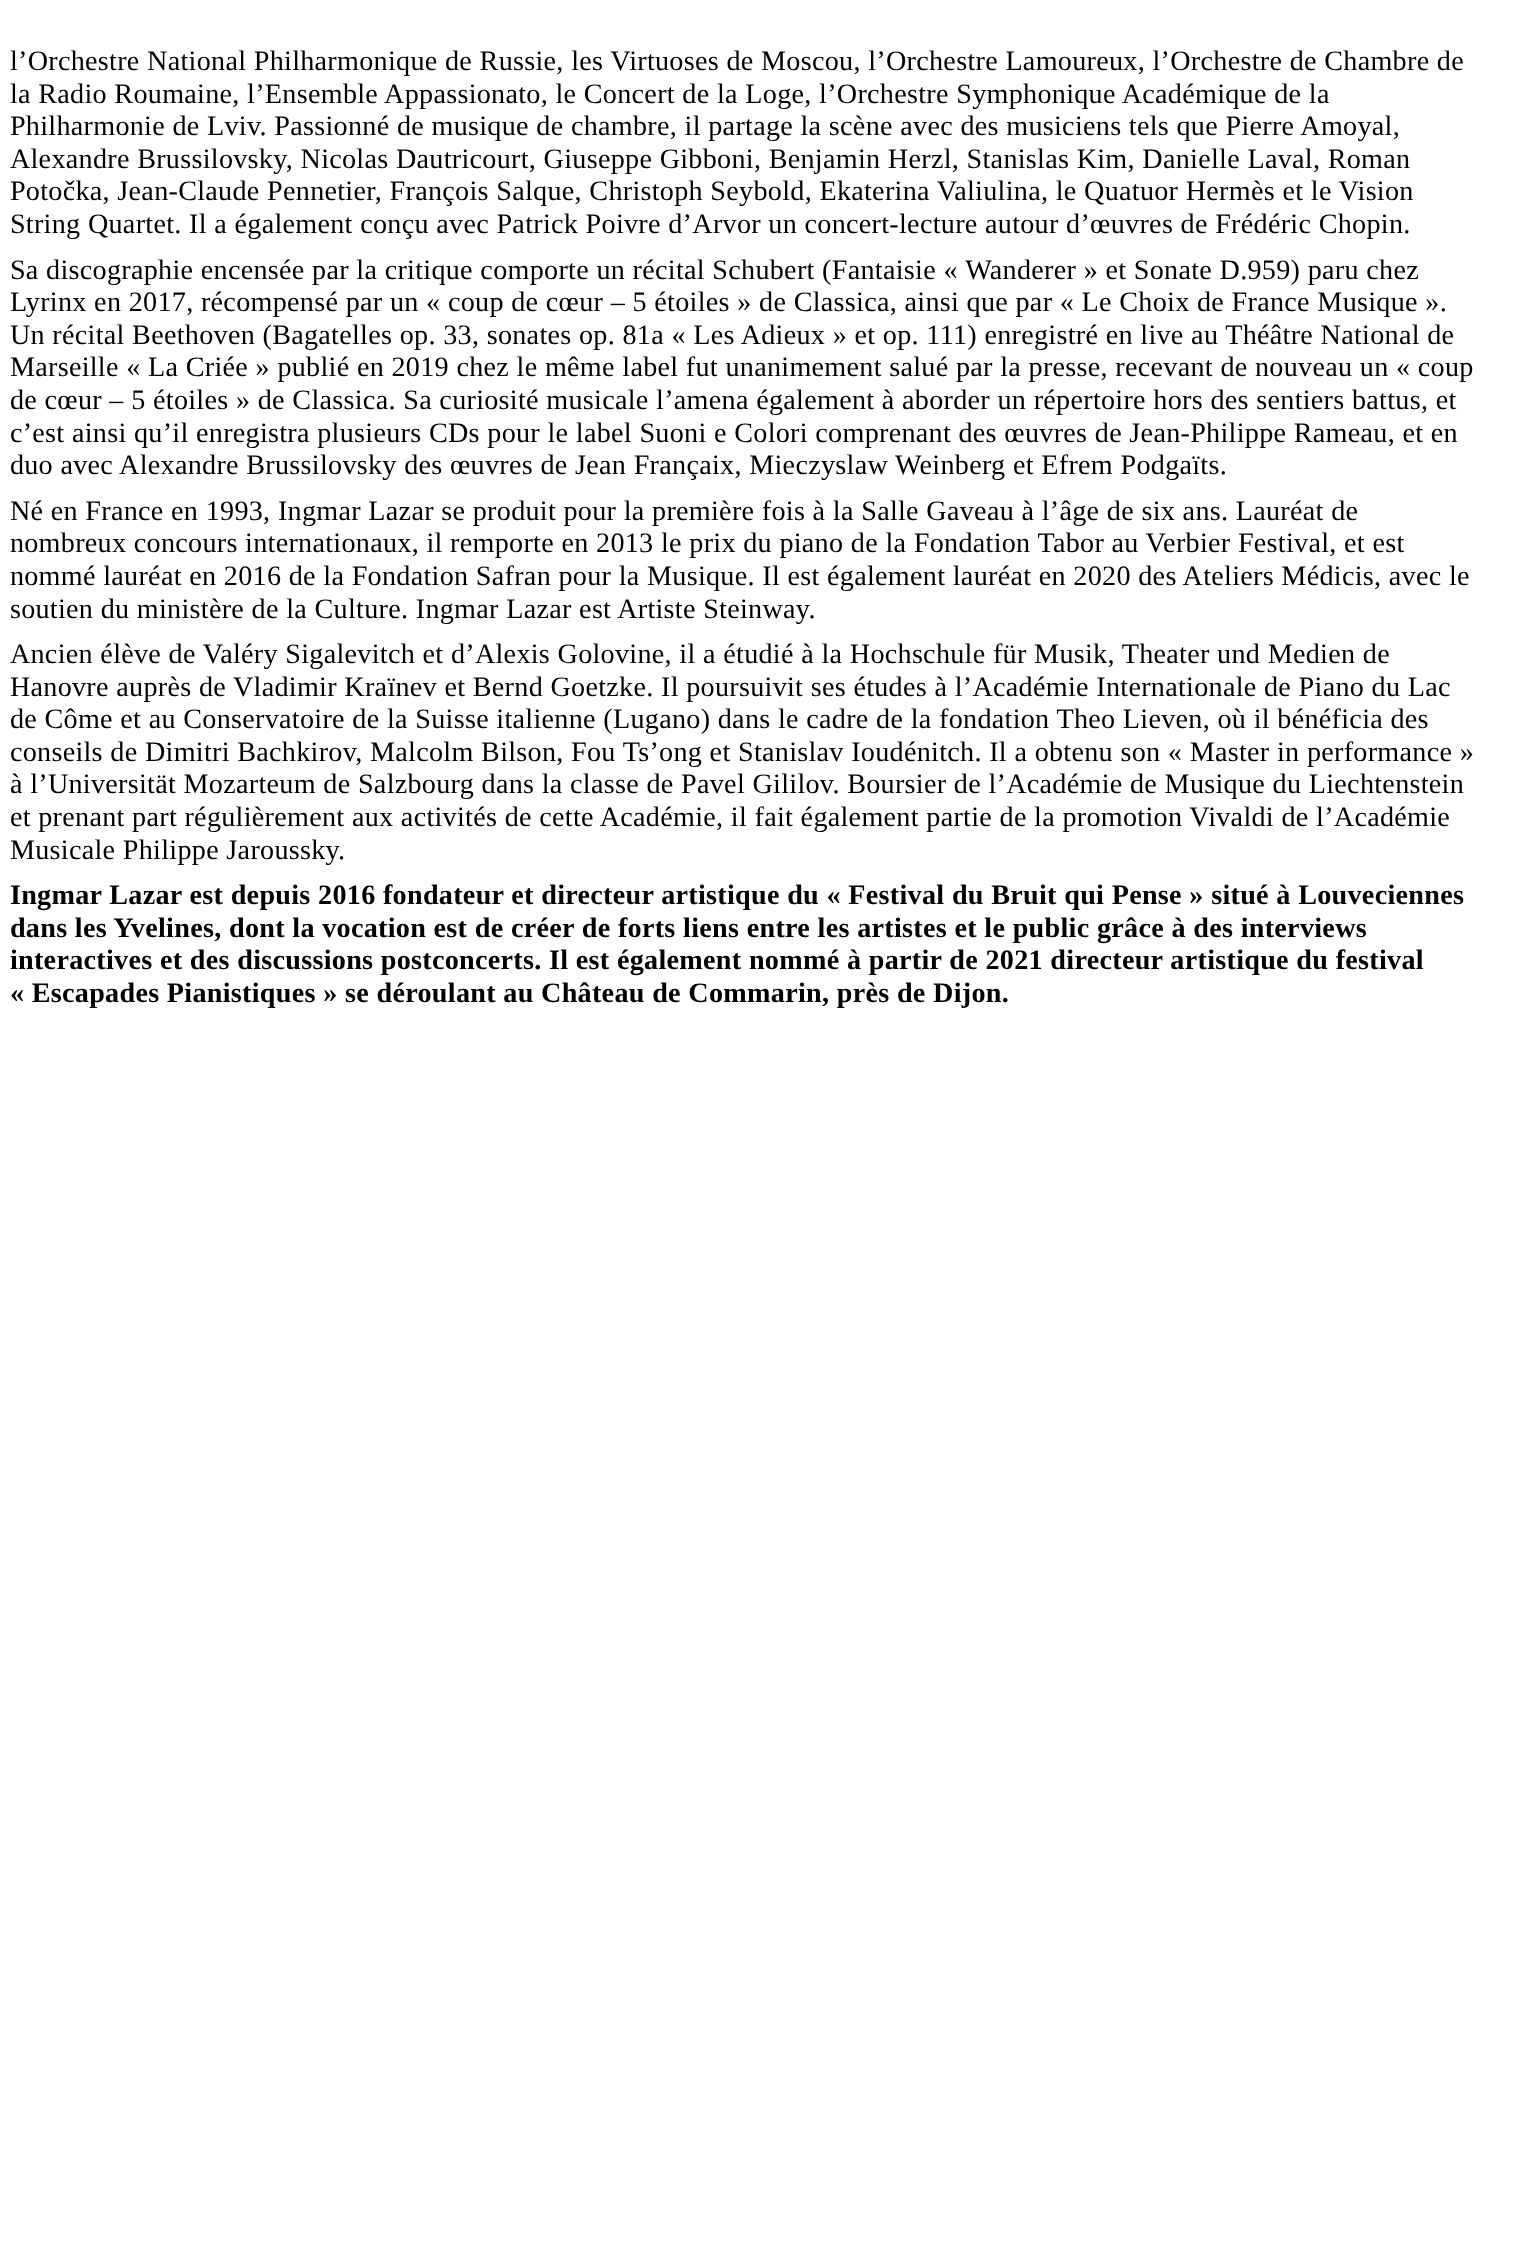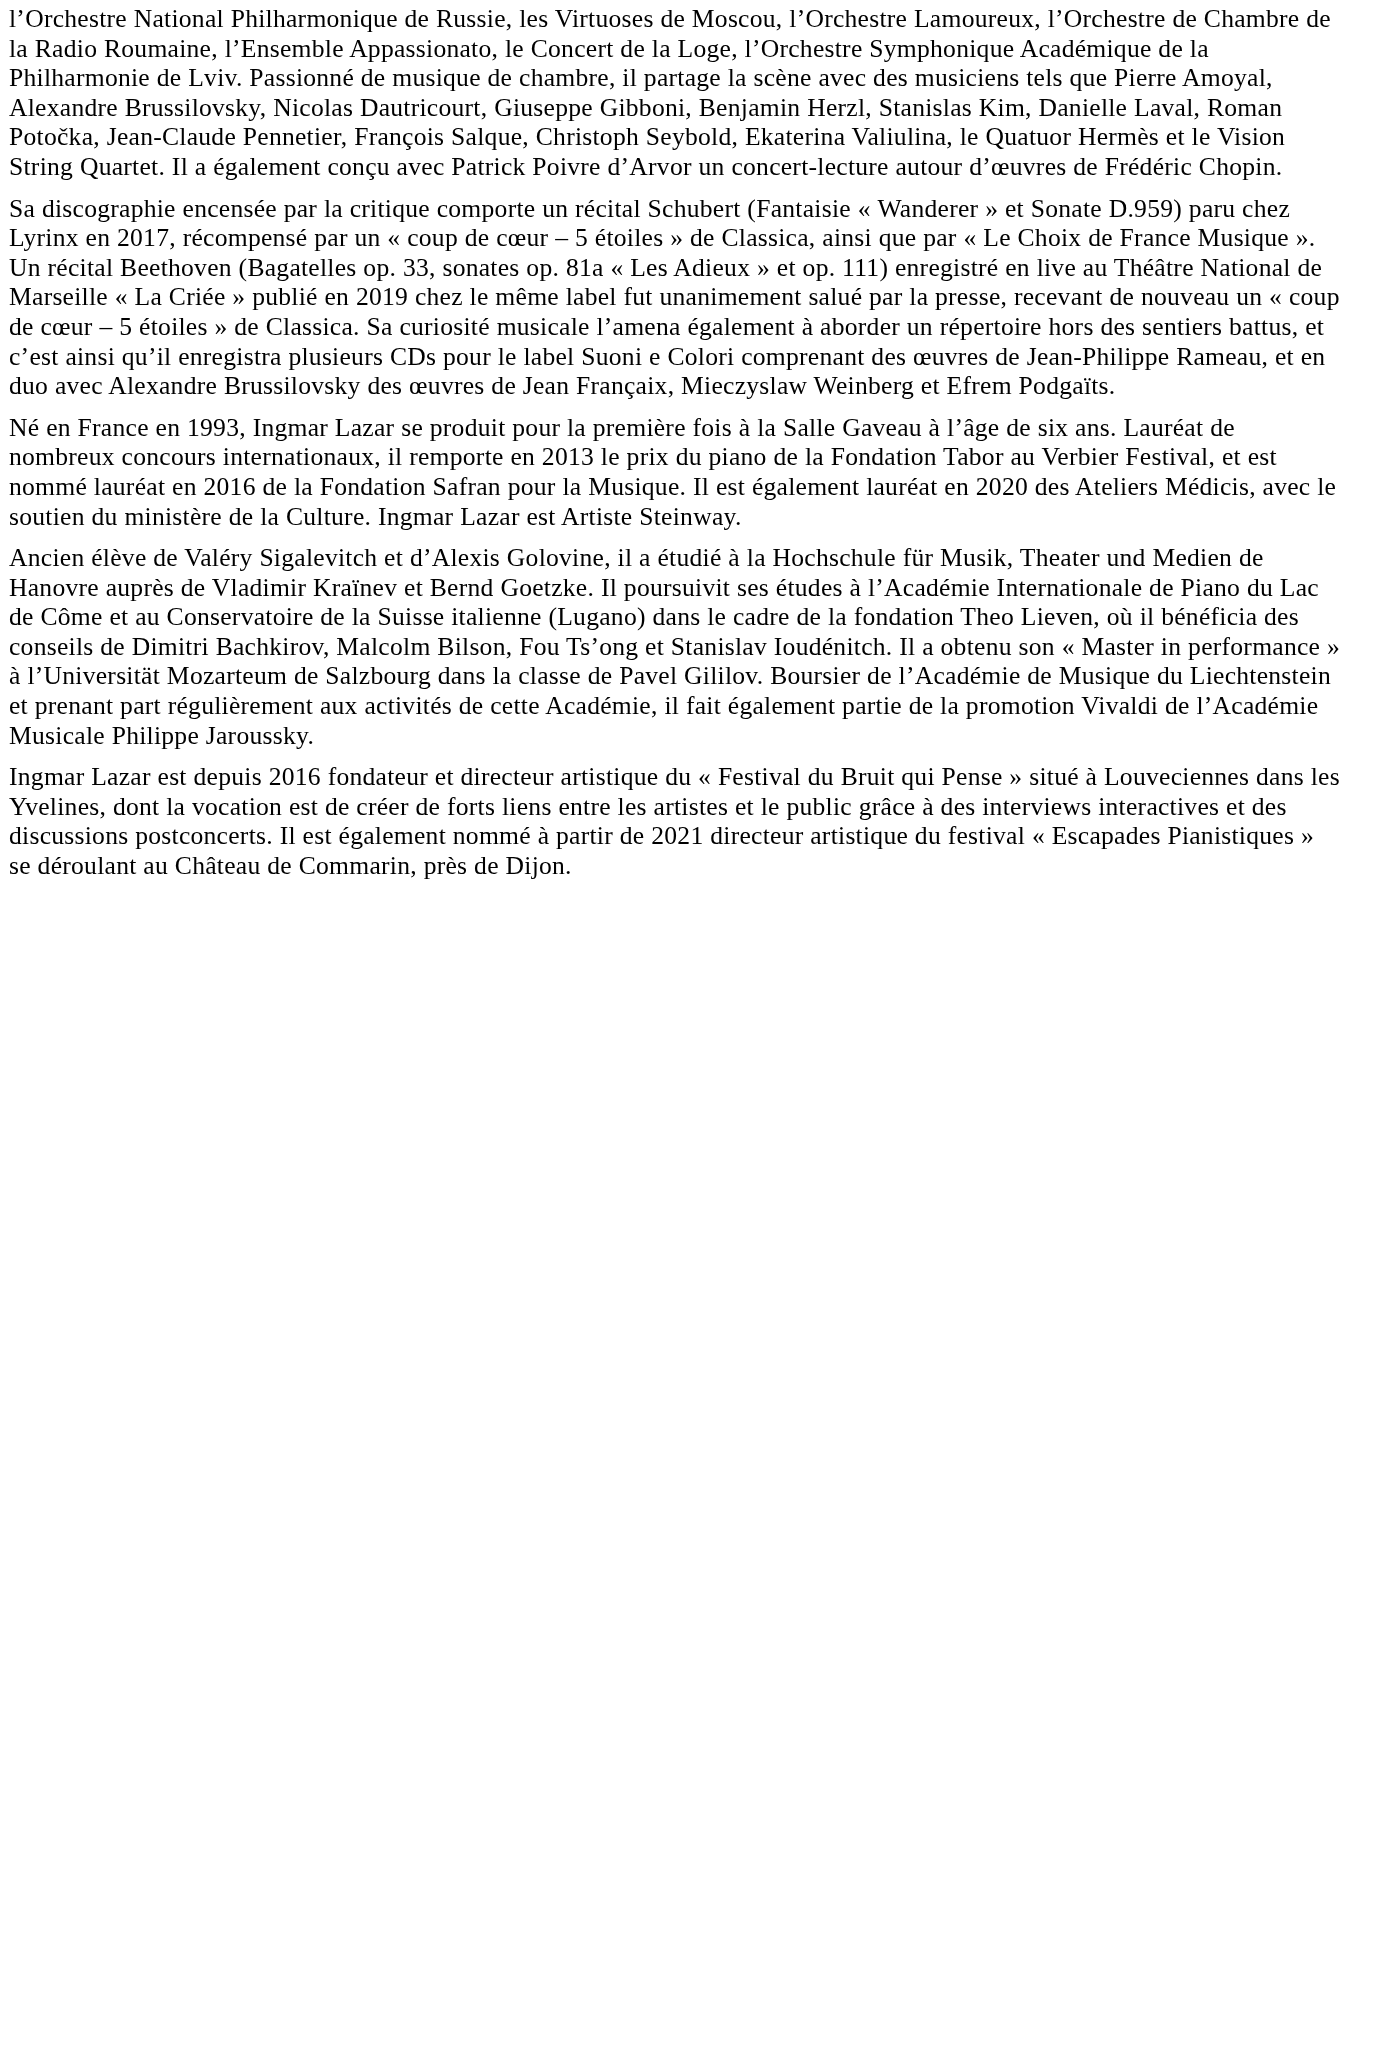--- a/index.html
+++ b/index.html
@@ -20,35 +20,37 @@
   .page {
     box-sizing: border-box;
     width: 1387px;
     height: 2048px;
     background: #ffffff;
     padding: 4px 46px 0 9px;
   }
 
   .doc-body {
     width: 1332px;
+    margin-top: 37px;
   }
 
   .para {
     font-size: 25.6px;
     line-height: 29.6px;
     margin: 0 0 12px 0;
     text-align: left;
     letter-spacing: 0.01em;
     word-spacing: 0.005em;
     hyphens: none;
     white-space: normal;
   }
 
   .para:last-child {
     margin-bottom: 0;
+    font-weight: bold;
   }
 </style>
 </head>
 <body>
 
 <div class="page">
   <article class="doc-body">
 
     <p class="para">l’Orchestre National Philharmonique de Russie, les Virtuoses de Moscou, l’Orchestre Lamoureux, l’Orchestre de Chambre de la Radio Roumaine, l’Ensemble Appassionato, le Concert de la Loge, l’Orchestre Symphonique Académique de la Philharmonie de Lviv. Passionné de musique de chambre, il partage la scène avec des musiciens tels que Pierre Amoyal, Alexandre Brussilovsky, Nicolas Dautricourt, Giuseppe Gibboni, Benjamin Herzl, Stanislas Kim, Danielle Laval, Roman Potočka, Jean-Claude Pennetier, François Salque, Christoph Seybold, Ekaterina Valiulina, le Quatuor Hermès et le Vision String Quartet. Il a également conçu avec Patrick Poivre d’Arvor un concert-lecture autour d’œuvres de Frédéric Chopin.</p>
 

